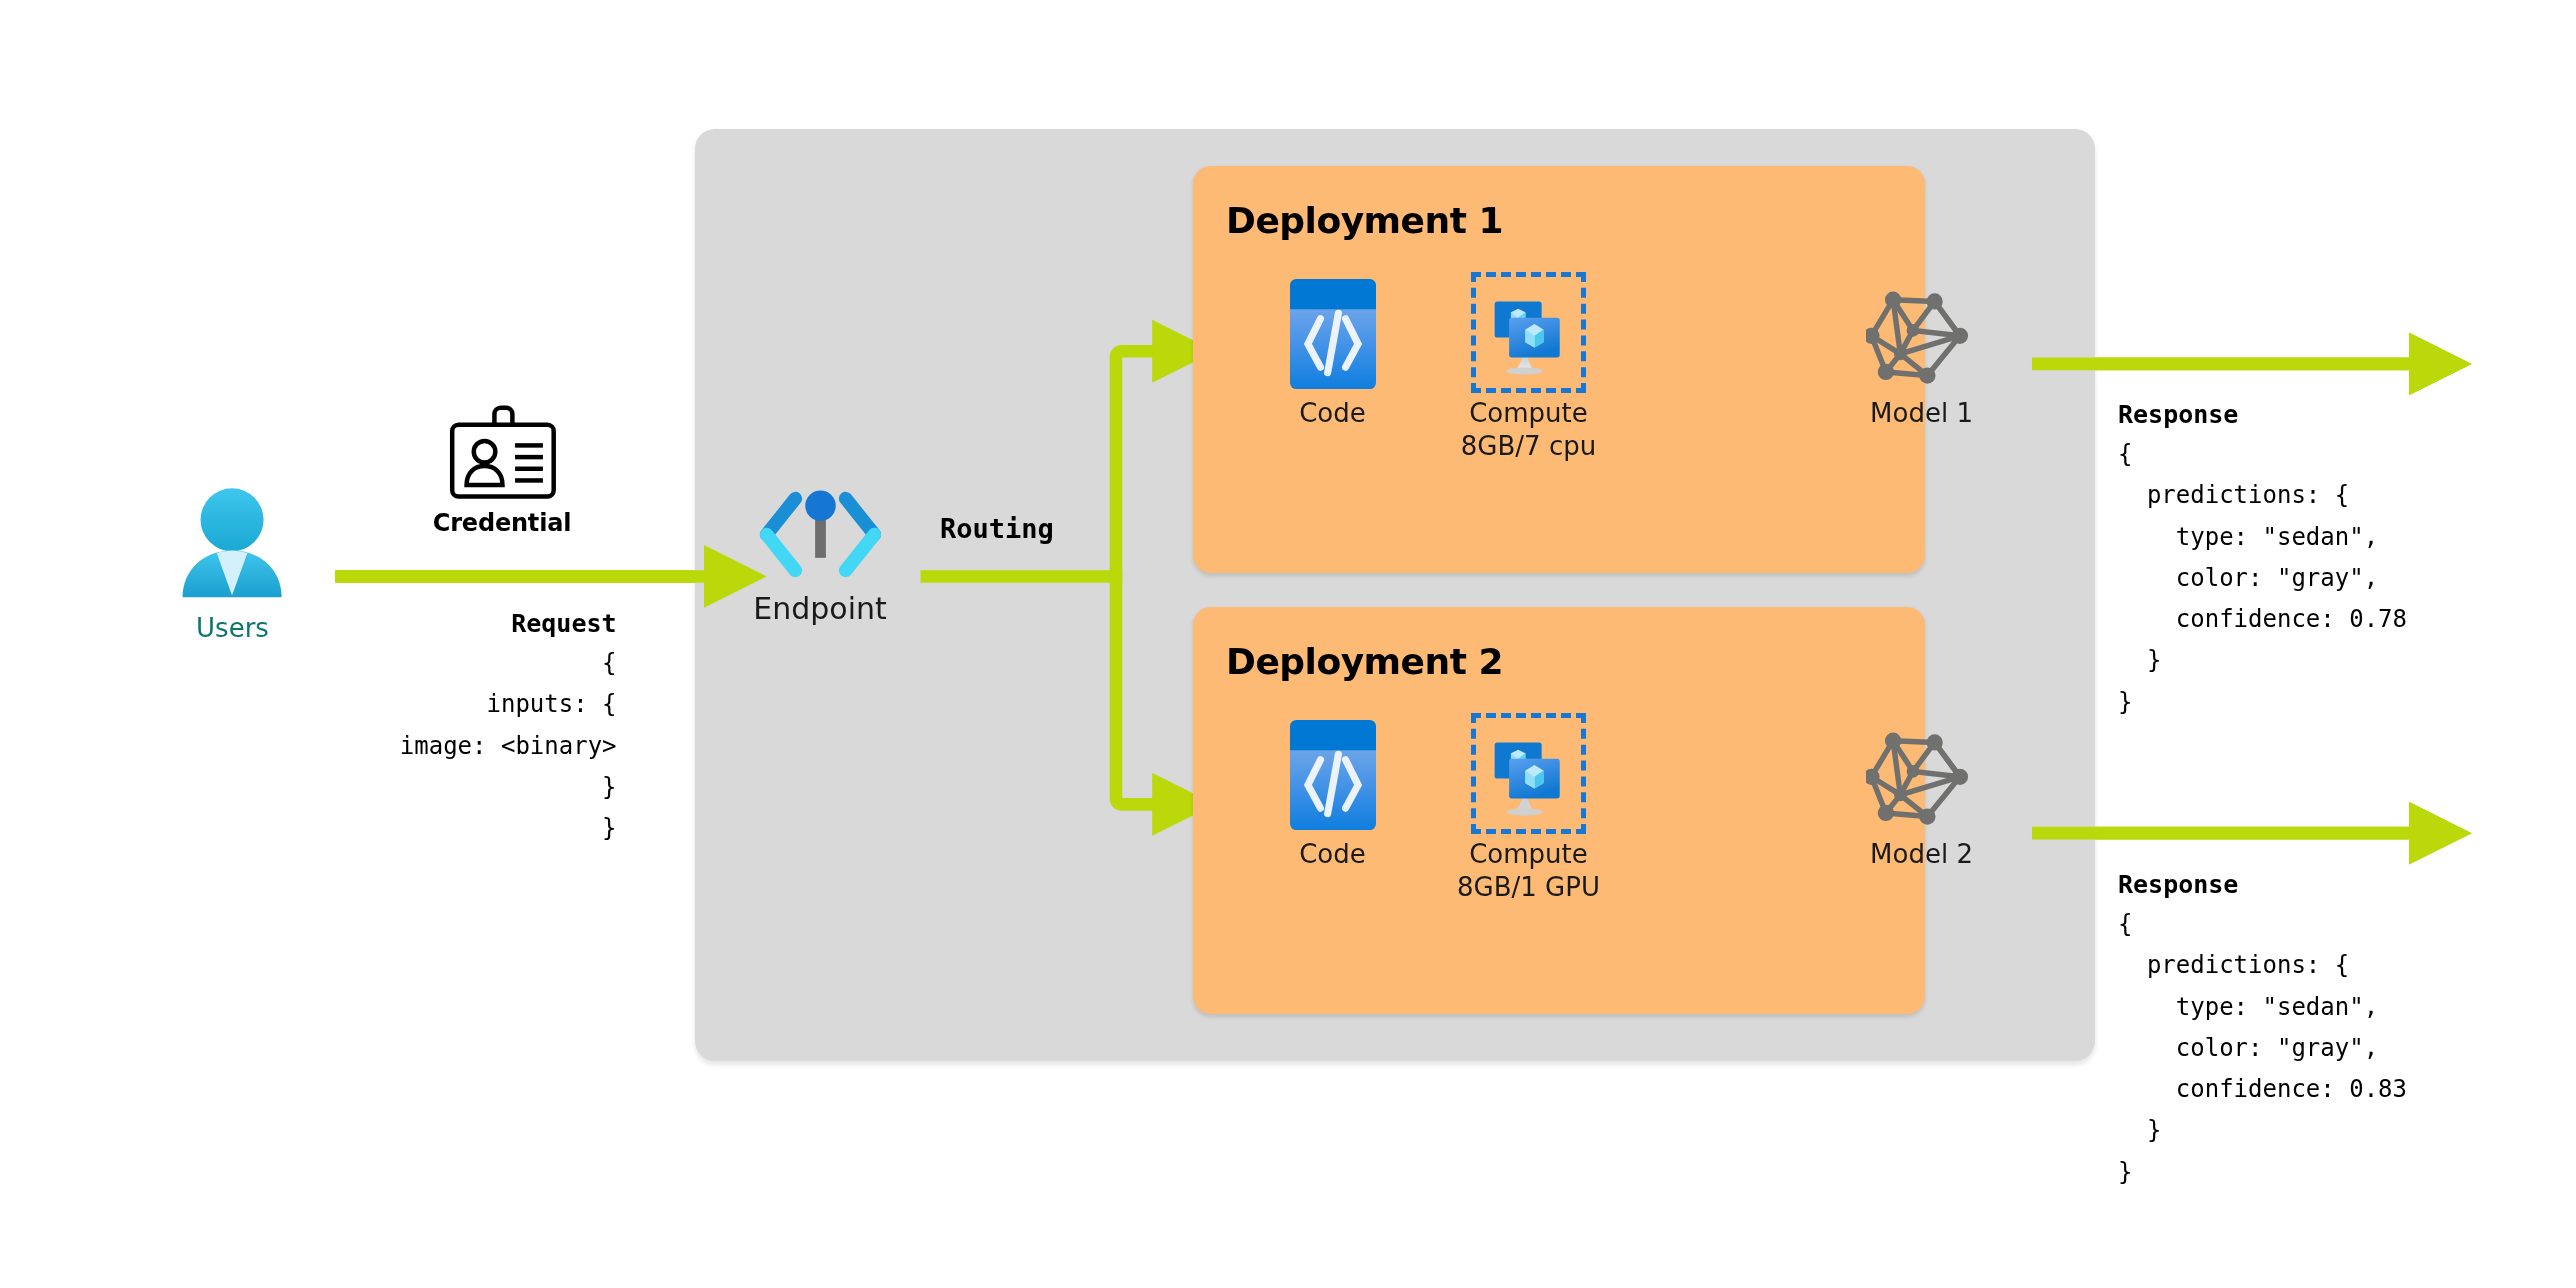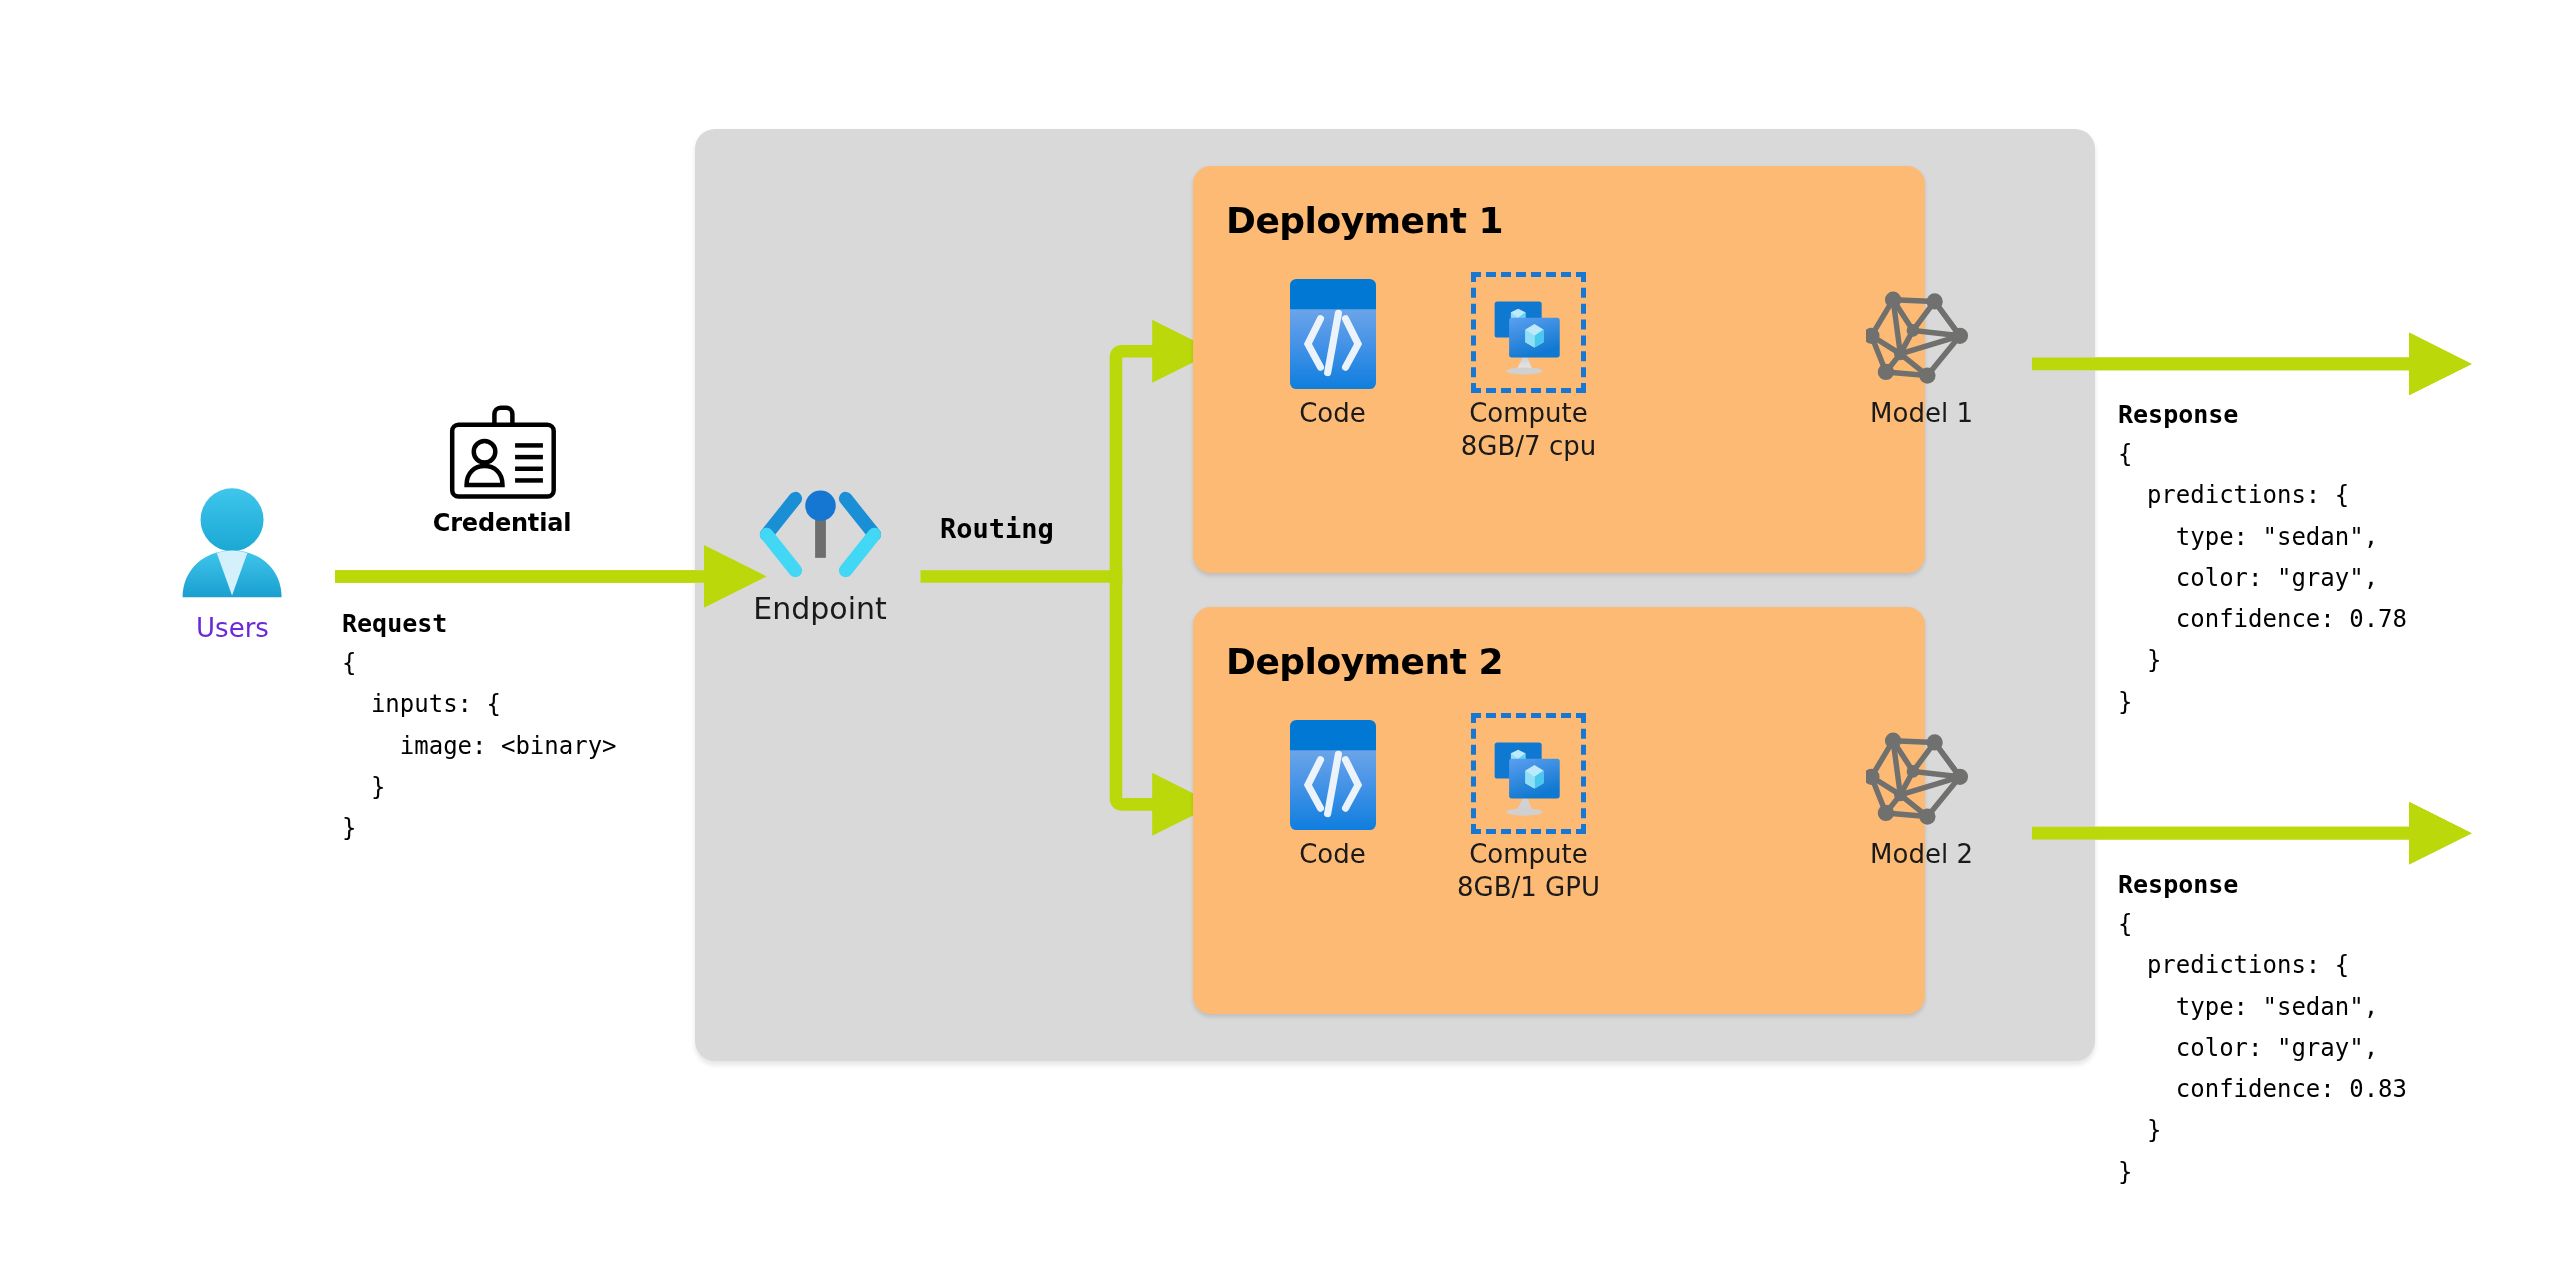--- a/index.html
+++ b/index.html
@@ -118,21 +118,21 @@
   
   #users-block {
     left: 167px;
     top: 482px;
     width: 131px;
     text-align: center;
   }
   #users-label {
     font-family: "DejaVu Sans", sans-serif;
     font-size: 26px;
-    color: #6d28d9;
+    color: #0f766e;
     margin-top: 1.8px;
   }
 
   
   #credential-block {
     left: 423px;
     top: 405px;
     width: 158px;
     text-align: center;
   }
@@ -168,21 +168,21 @@
     white-space: pre;
   }
   .code-heading {
     font-family: "DejaVu Sans Mono", monospace;
     font-size: 25px;
     font-weight: bold;
     color: #000;
     line-height: 1.52;
   }
 
-  #request-block { left: 342px; top: 605px; }
+  #request-block { left: 342px; top: 605px; text-align: right; }
   #response-1-block { left: 2118px; top: 396px; }
   #response-2-block { left: 2118px; top: 866px; }
 
   
   #routing-label {
     left: 940px;
     top: 513px;
     font-family: "DejaVu Sans Mono", monospace;
     font-size: 27px;
     font-weight: bold;

